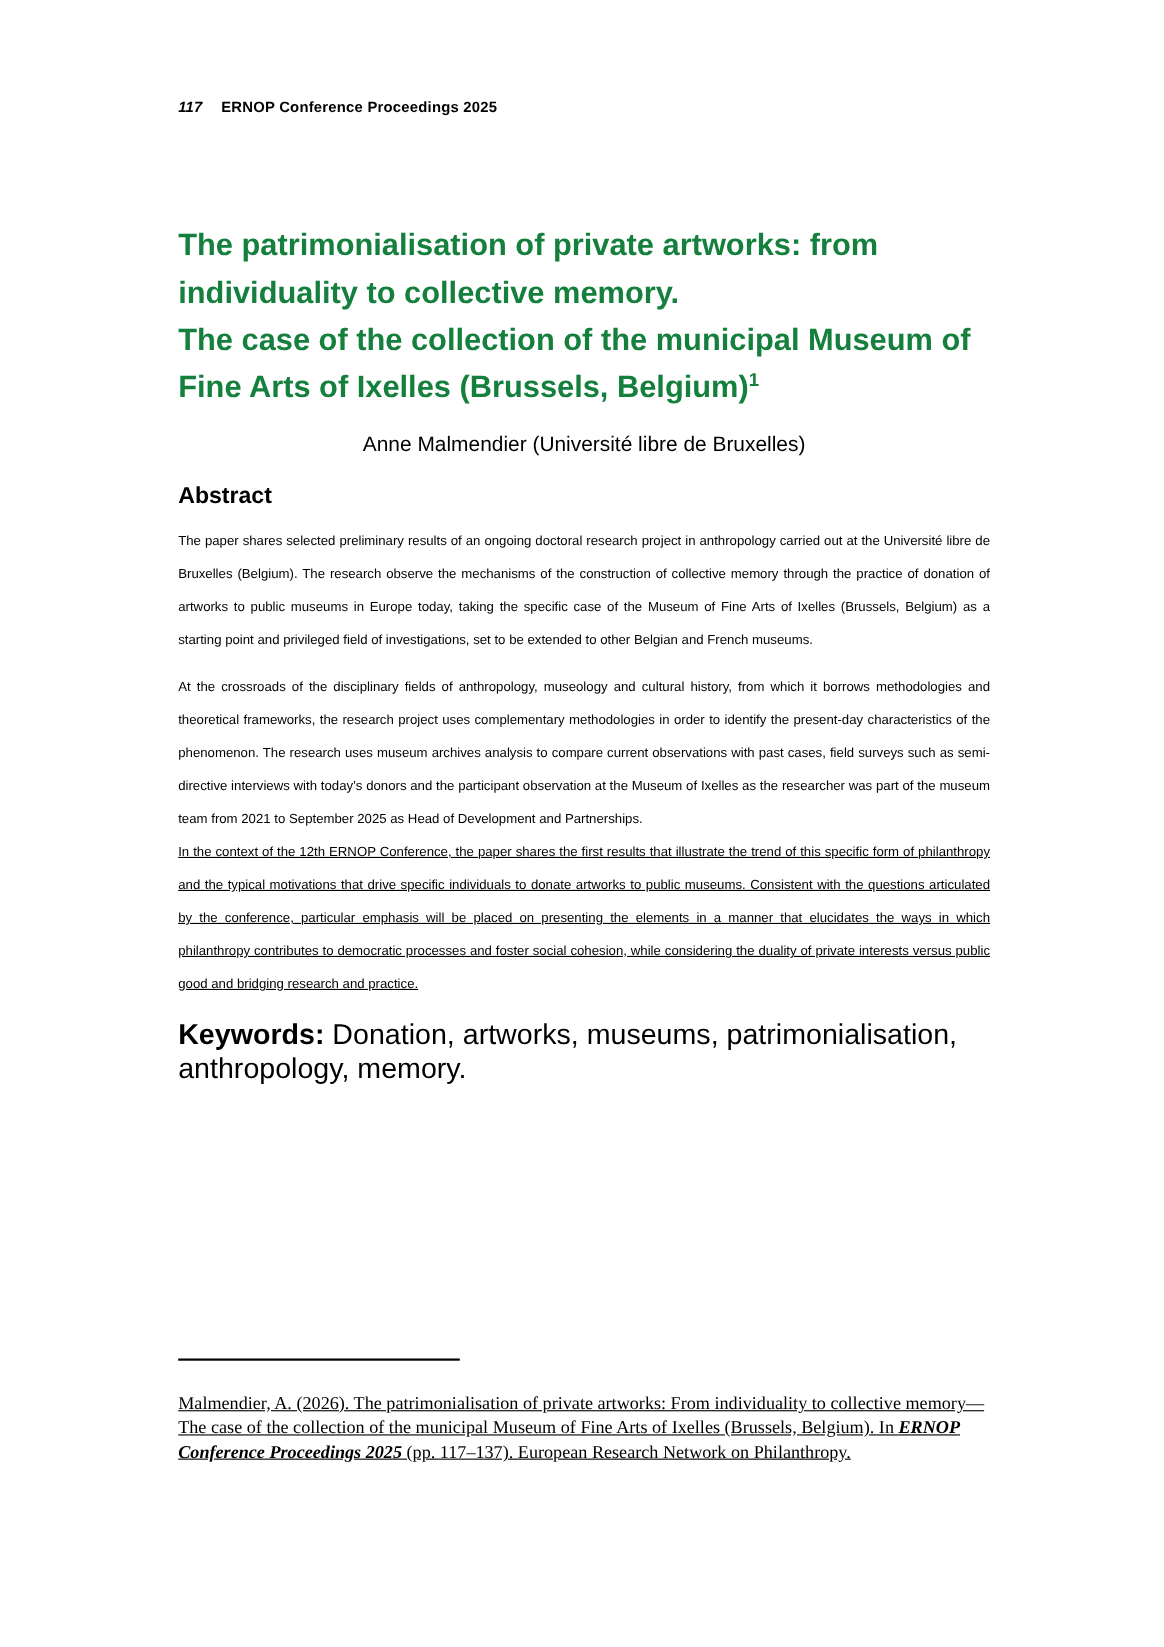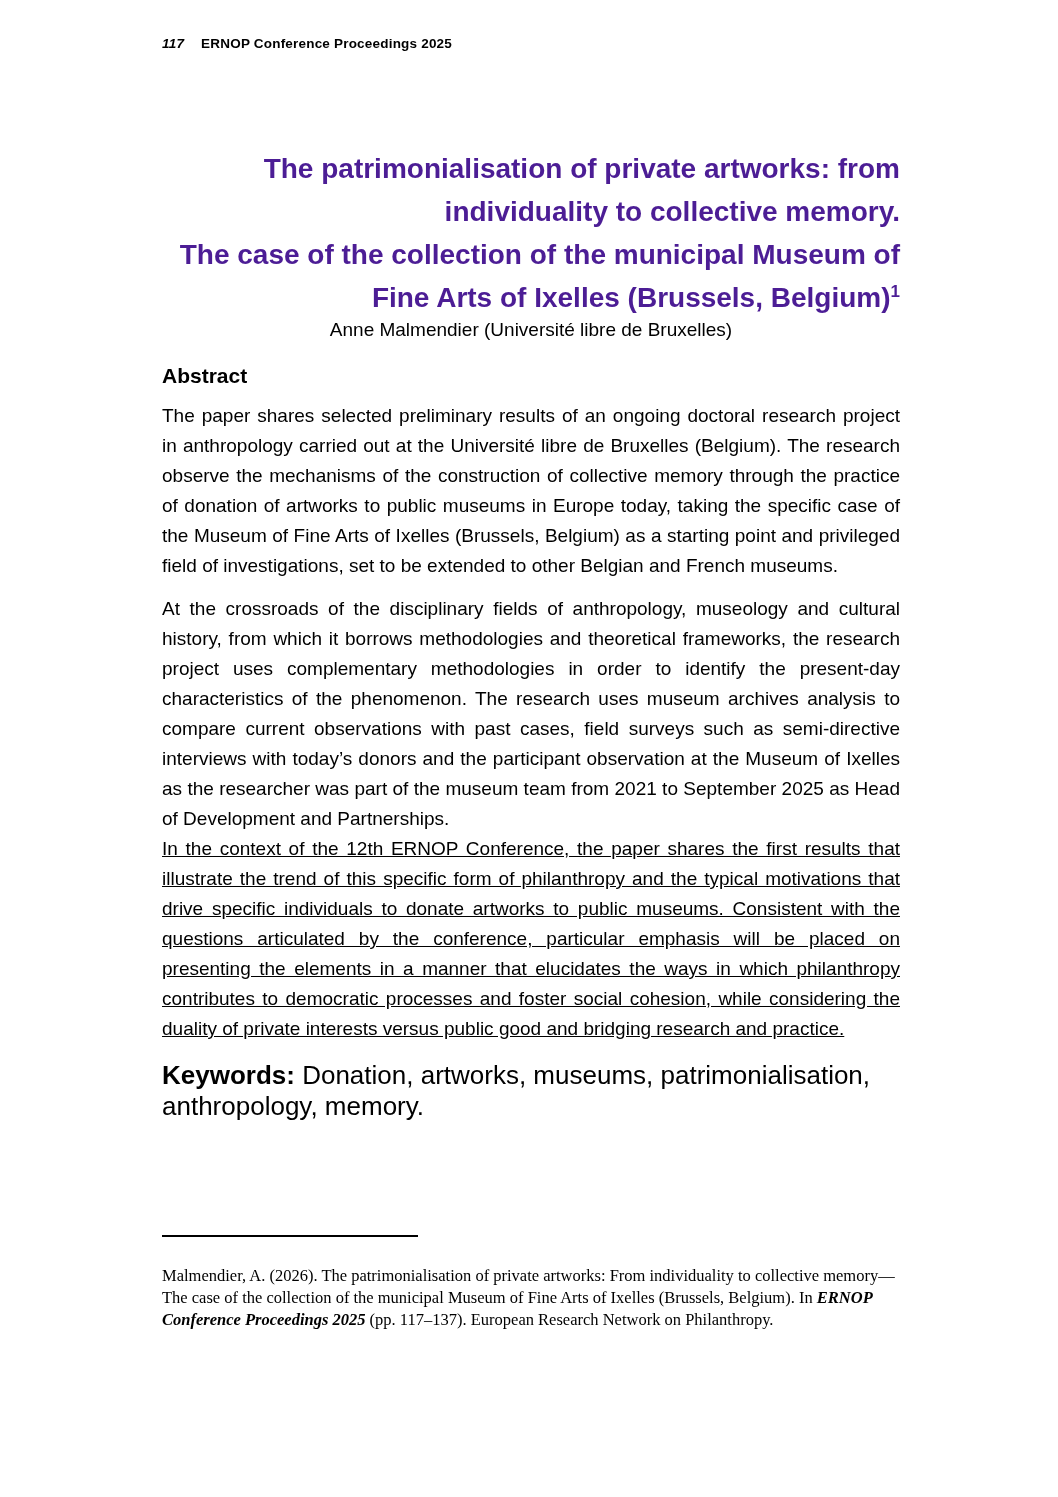--- a/index.html
+++ b/index.html
@@ -6,54 +6,55 @@
   body {
     width: 1058px;
     height: 1497px;
     background: #ffffff;
     color: #000000;
     font-family: "Liberation Sans", sans-serif;
     position: relative;
     overflow: hidden;
   }
   .page {
-    padding: 36px 158px 0 162px;
+    padding: 90px 158px 0 162px;
   }
   .running-header {
     font-size: 13.5px;
     font-weight: bold;
     letter-spacing: 0.2px;
   }
   .running-header .pagenum {
     font-style: italic;
     margin-right: 13px;
   }
   .paper-title {
     margin-top: 96px;
-    text-align: right;
-    color: #4c1d95;
+    text-align: left;
+    color: #15803d;
     font-weight: bold;
     font-size: 28px;
     line-height: 43px;
   }
   .paper-title sup {
     font-size: 17px;
     line-height: 0;
   }
   .author-line {
+    margin-top: 21px;
     text-align: center;
     font-size: 19px;
   }
   .abstract-heading {
     margin-top: 23px;
     font-weight: bold;
     font-size: 21px;
   }
   p.body-par {
-    font-size: 19px;
+    font-size: 12px;
     line-height: 30px;
     text-align: justify;
     margin: 13px 0 0 0;
   }
   p.body-par.nogap {
     margin-top: 0;
     text-decoration: underline;
   }
   .keywords-line {
     margin-top: 16px;
@@ -75,20 +76,21 @@
     width: 256px;
     height: 2px;
     background: #000000;
     margin-bottom: 28px;
   }
   .footnote-label {
     font-style: italic;
   }
   .footnote-text {
     margin: 0;
+    text-decoration: underline;
   }
   .footnote-text .work-title {
     font-style: italic;
     font-weight: bold;
   }
   sup.fn-marker {
     font-size: 11px;
     line-height: 0;
     font-style: normal;
   }

